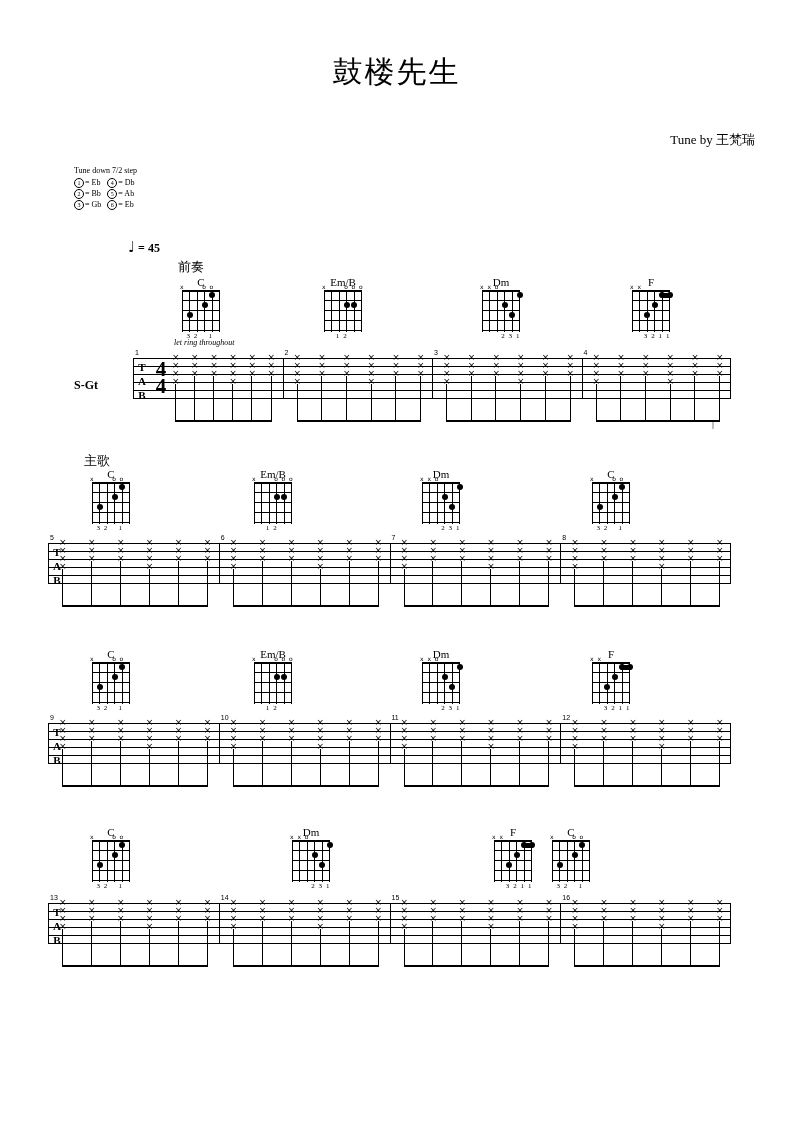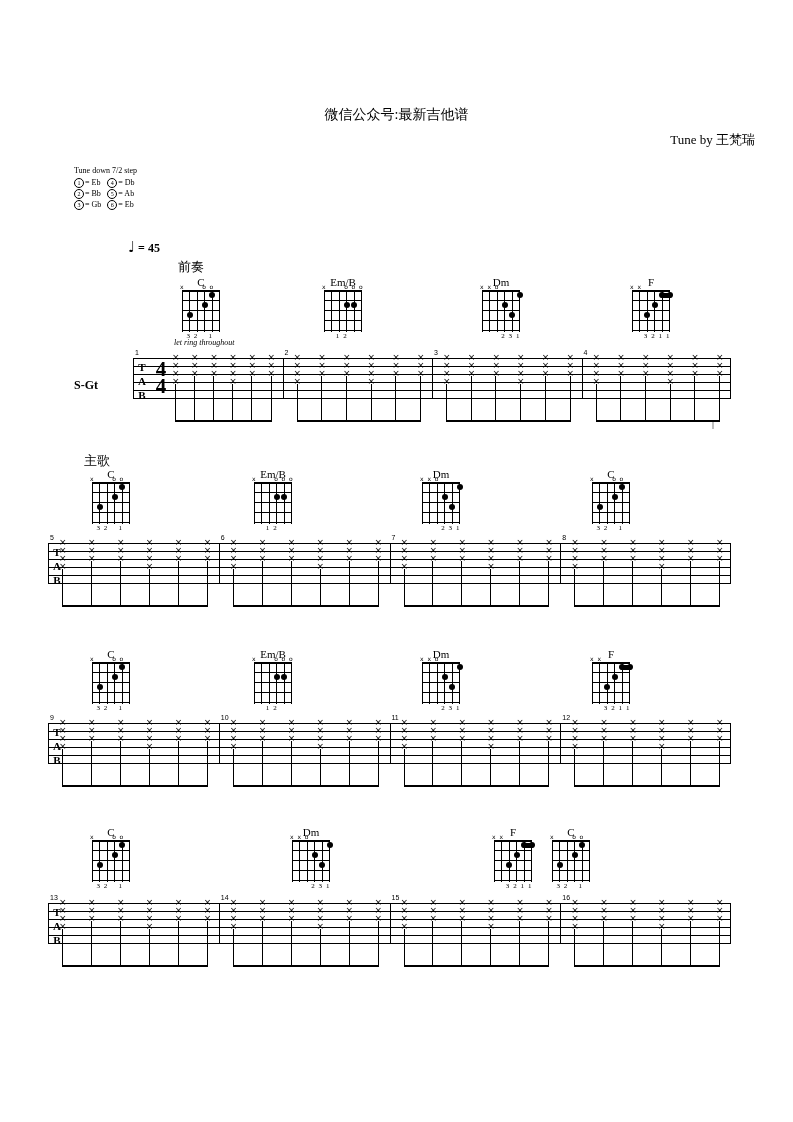--- a/index.html
+++ b/index.html
@@ -219,21 +219,21 @@
   .tail {
     position: absolute;
     font-size: 10px;
   }
 </style>
 </head>
 <body>
 
 <div class="page">
 
-  <div class="subtitle">微信公众号:最新吉他谱</div>
+  <div class="title">鼓楼先生</div>
   <div class="credit">Tune by 王梵瑞</div>
 
   <div class="tuning">
     <div class="hdr">Tune down 7/2 step</div>
     <table>
       <tbody>
           <tr>
         <td><span class="circnum">1</span><span>= Eb</span></td>
         <td><span class="circnum">4</span><span>= Db</span></td>
       </tr>

